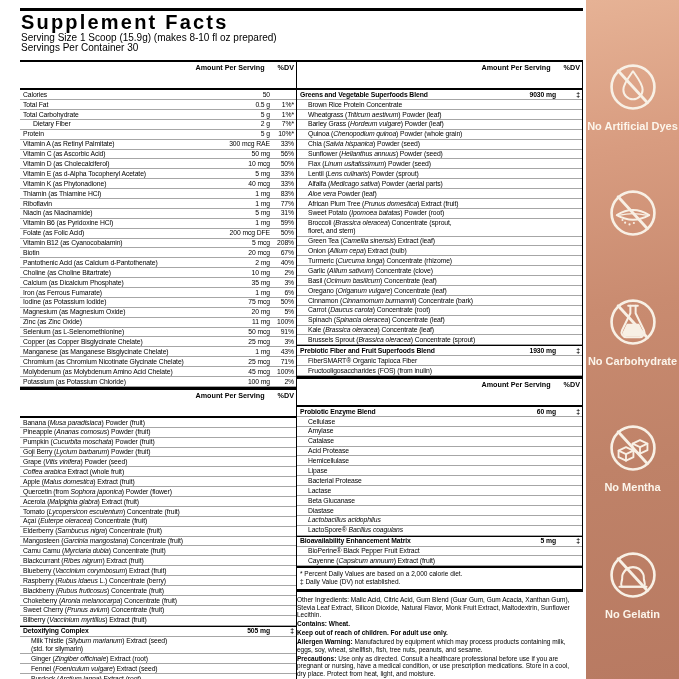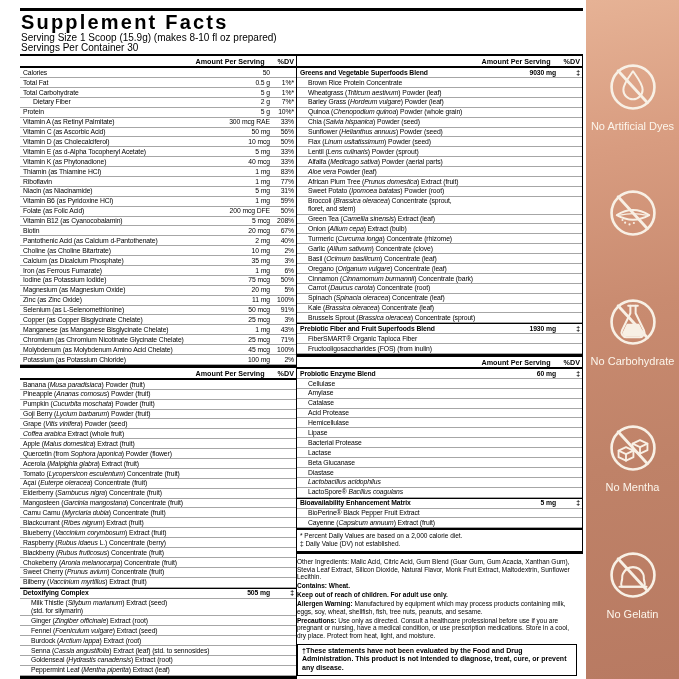--- a/index.html
+++ b/index.html
@@ -1,28 +1,28 @@
 <!DOCTYPE html>
 <html><head>
 <meta charset="utf-8">
 <style>
   html,body{margin:0;padding:0;background:#fff;}
   .stage{position:relative;width:679px;height:679px;background:#ffffff;overflow:hidden;
          font-family:"Liberation Sans", sans-serif;color:#000;}
   
   .label{position:absolute;left:20px;top:8px;width:563px;}
-  .title-block{border-top:3.5px solid #000;border-bottom:2px solid #000;padding:1px 0 2px 1px;}
+  .title-block{border-top:3.5px solid #000;border-bottom:2px solid #000;padding:1px 0 8px 1px;}
   .title{font-size:20px;font-weight:bold;letter-spacing:2.2px;line-height:21px;margin:0;}
   .serving{font-size:10px;line-height:9.6px;}
   .cols{display:flex;align-items:flex-start;}
   .col-left{width:276px;border-right:1.5px solid #000;}
   .col-right{flex:1;min-width:0;}
   .right-box{border-right:1.2px solid #000;}
   .col-head{display:flex;justify-content:flex-end;align-items:baseline;font-weight:bold;
-            font-size:7.2px;line-height:8px;padding:2px 2px 0 0;border-bottom:2.5px solid #000;}
+            font-size:7.2px;line-height:8px;padding:2px 2px 16px 0;border-bottom:2.5px solid #000;}
   .col-head .aps{margin-right:13px;}
   .col-head.mid{border-top:3px solid #000;}
   .row{display:flex;align-items:baseline;border-bottom:1px solid #a6a6a6;
        font-size:6.8px;line-height:7.9px;padding:0.6px 2px 0.4px 3px;letter-spacing:-0.1px;}
   .row .n{flex:1;padding-right:2px;white-space:pre-line;}
   .row .amt{width:56px;text-align:right;white-space:nowrap;}
   .row .dv{width:24px;text-align:right;white-space:nowrap;}
   .row.ind{padding-left:13px;}
   .row.sub{padding-left:11px;}
   .row.blend{font-weight:bold;border-top:1.5px solid #000;}
@@ -33,21 +33,21 @@
   .notices p{margin:0 0 1.5px 0;}
   .disclaimer{border:1.2px solid #000;font-weight:bold;font-size:7px;line-height:8.6px;
               padding:2px 4px;margin:1px 6px 3px 0;}
   
   .sidebar{position:absolute;right:0;top:0;width:93px;height:679px;
            background:linear-gradient(170deg,#e6b295 0%,#d89c80 22%,#c98b70 45%,#bf8268 68%,#b87a62 100%);
            display:flex;flex-direction:column;justify-content:space-evenly;align-items:center;
            padding:6px 0;box-sizing:border-box;}
   .badge{text-align:center;width:92px;}
   .badge svg{display:block;margin:0 auto;}
-  .badge-label{color:#fcf5eb;font-weight:normal;font-size:11px;line-height:12.5px;margin-top:5px;}
+  .badge-label{color:#fcf5eb;font-weight:bold;font-size:11px;line-height:12.5px;margin-top:5px;}
   i{font-style:italic;}
 </style>
 </head>
 <body>
 
 <div class="stage">
 
   <div class="label">
     <div class="title-block">
       <div class="title">Supplement Facts</div>

